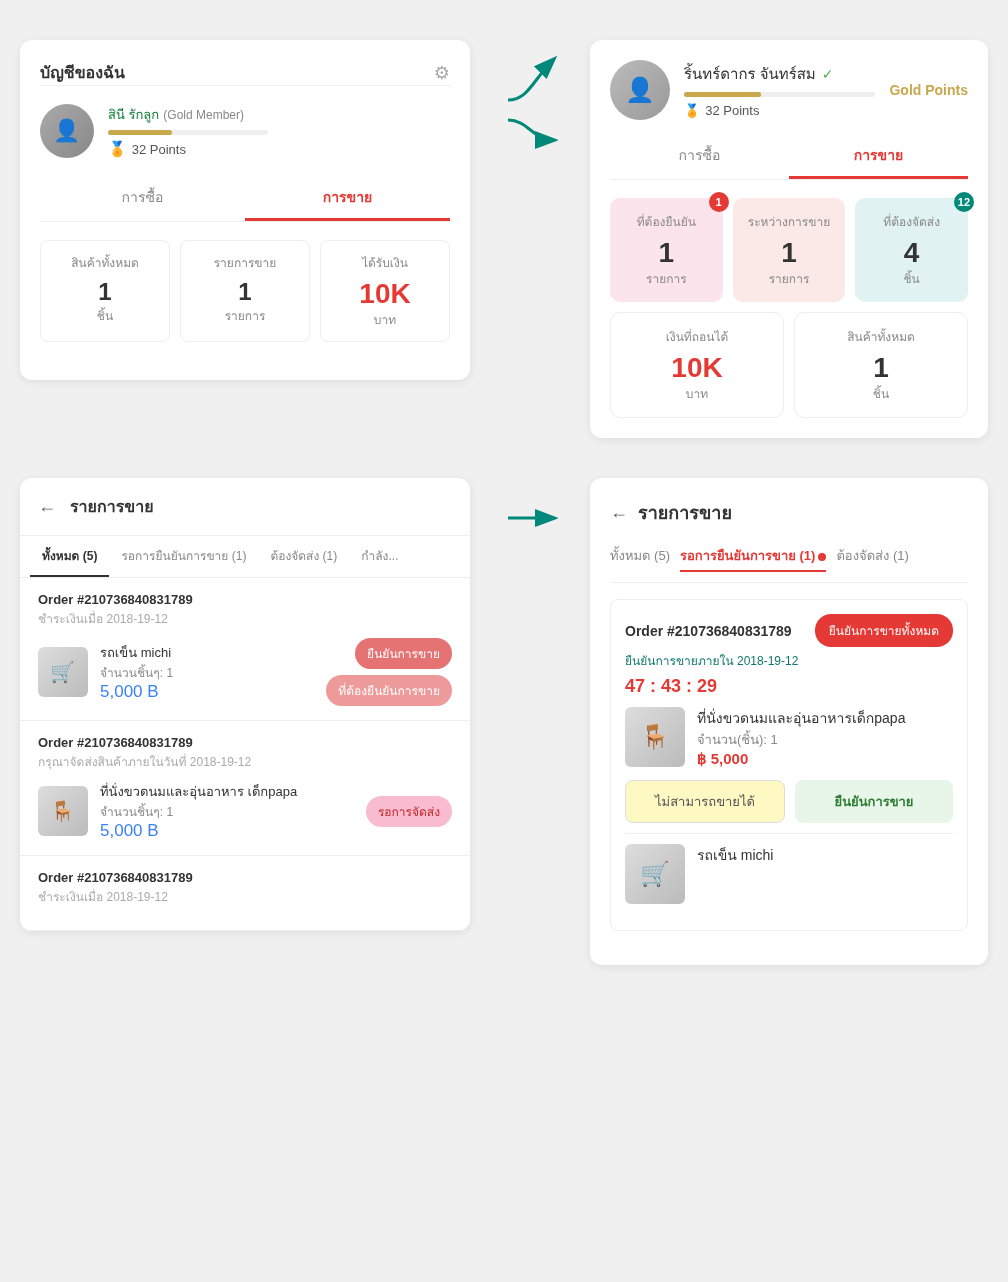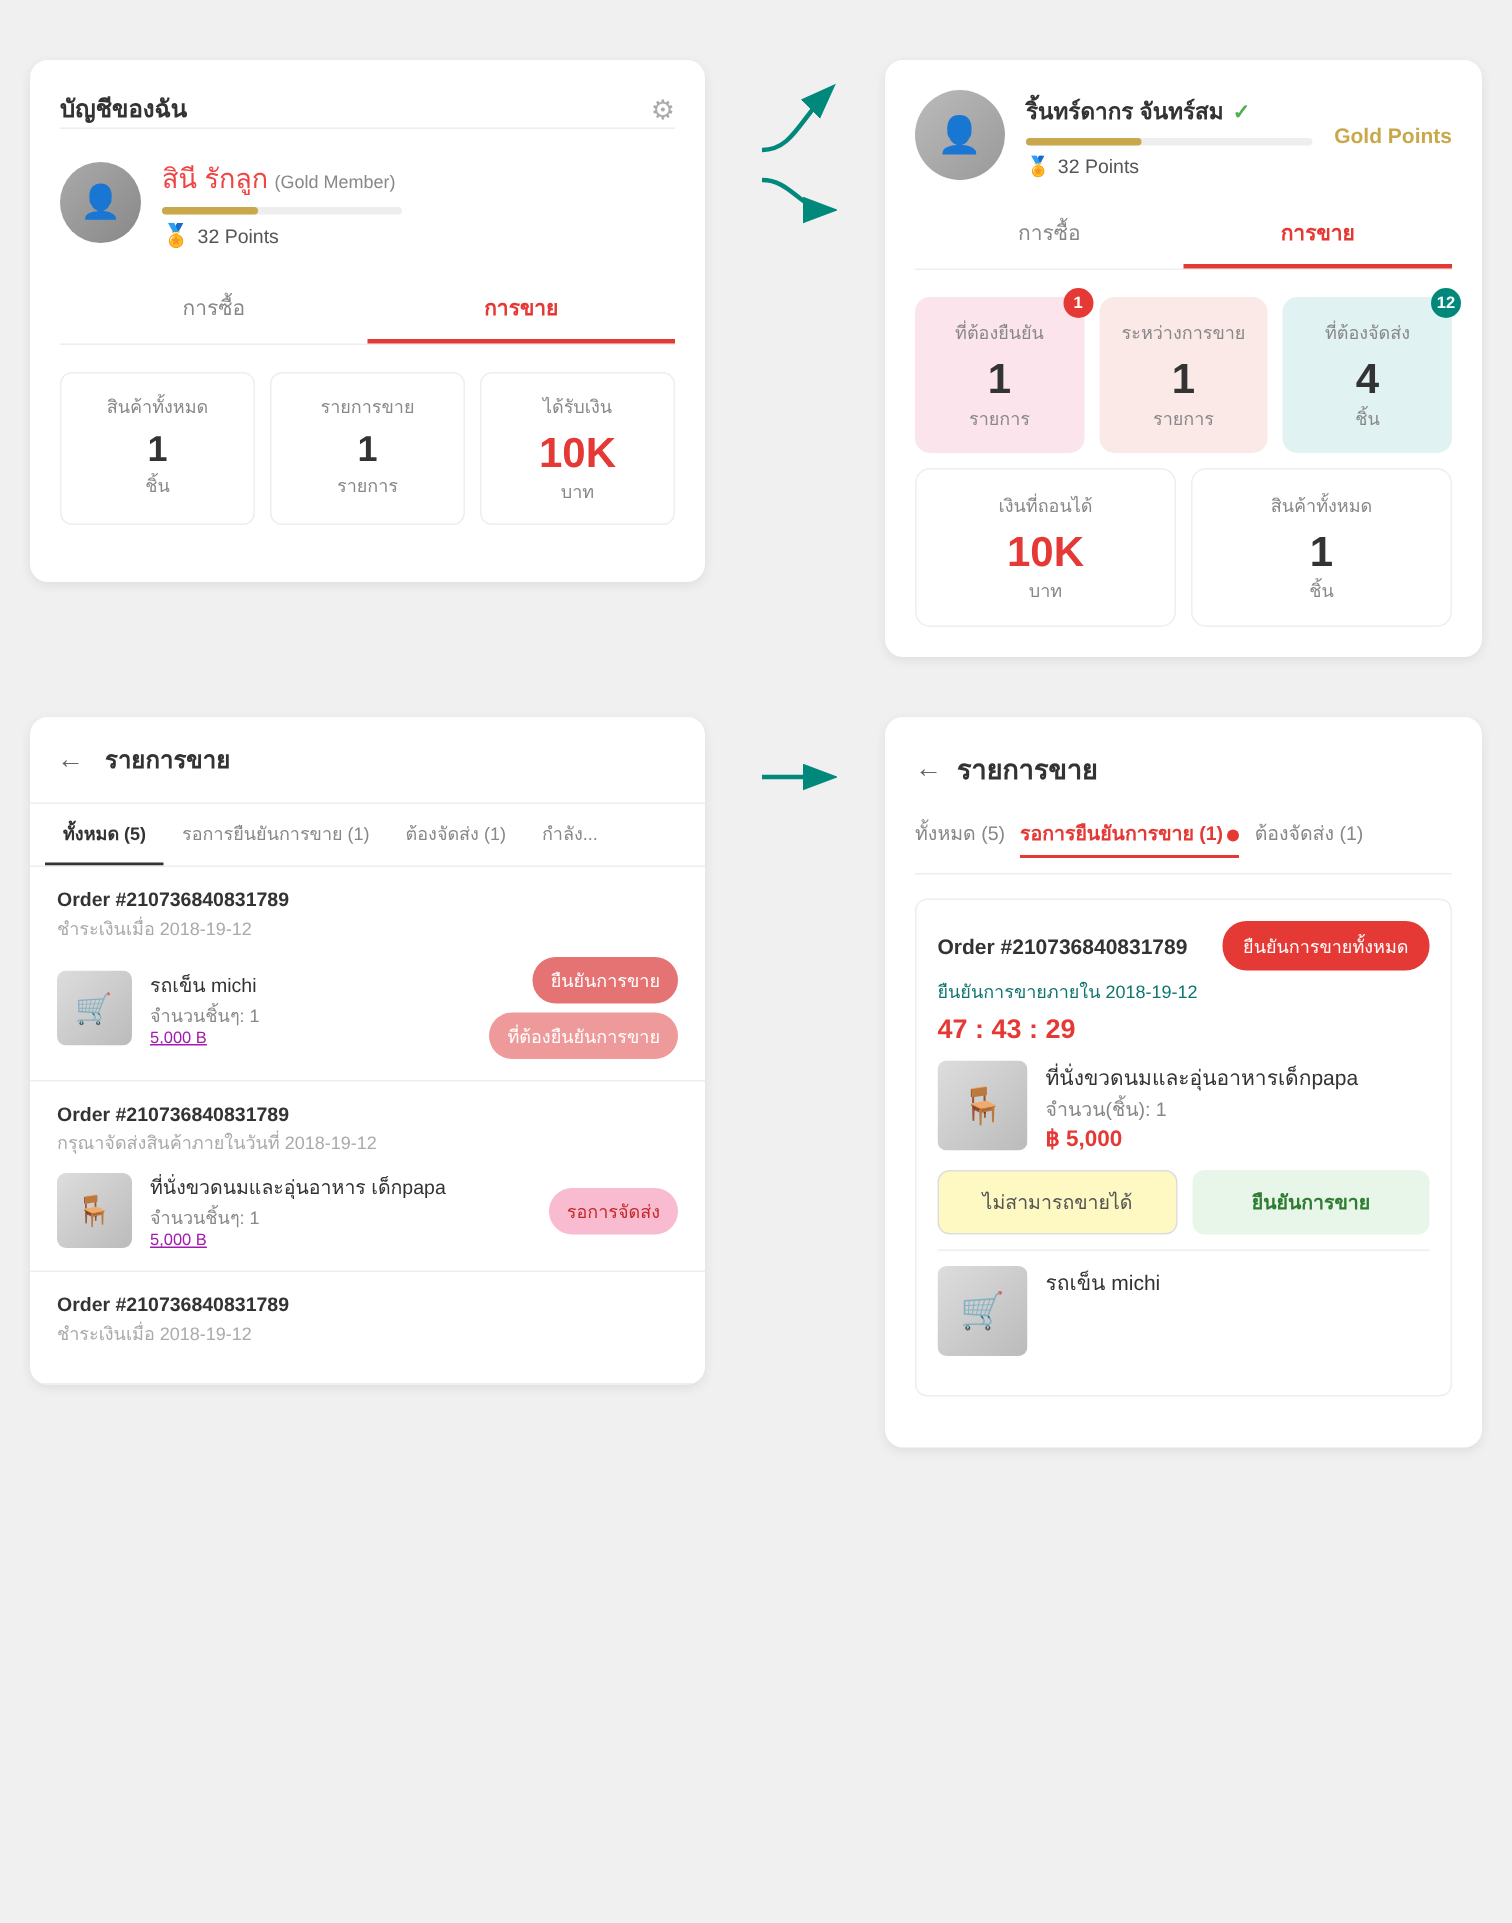--- a/index.html
+++ b/index.html
@@ -81,22 +81,22 @@
     }
 
     .user-name {
       font-size: 15px;
       font-weight: 600;
       color: #333;
     }
 
     .user-name span {
       font-weight: 400;
-      color: #ef4444;
-      font-size: 18px;
+      color: #15803d;
+      font-size: 13px;
     }
 
     .progress-bar-wrap {
       width: 160px;
       height: 5px;
       background: #eee;
       border-radius: 3px;
       margin: 5px 0;
     }
 
@@ -224,21 +224,21 @@
       flex-shrink: 0;
       overflow: hidden;
     }
 
     .profile-name-wrap {
       flex: 1;
     }
 
     .profile-name {
       font-size: 15px;
-      font-weight: 700;
+      font-weight: 400;
       color: #333;
       display: flex;
       align-items: center;
       gap: 6px;
     }
 
     .verified-icon {
       color: #4caf50;
       font-size: 14px;
     }
@@ -435,23 +435,22 @@
       font-size: 13px;
       color: #333;
     }
 
     .order-item-qty {
       font-size: 12px;
       color: #888;
     }
 
     .order-item-price {
-      font-size: 11px;
-      color: #a21caf;
-      text-decoration: underline;
+      font-size: 17px;
+      color: #3b82f6;
     }
 
     .order-action-btn {
       padding: 6px 12px;
       border: none;
       border-radius: 16px;
       font-size: 12px;
       cursor: pointer;
     }
 

